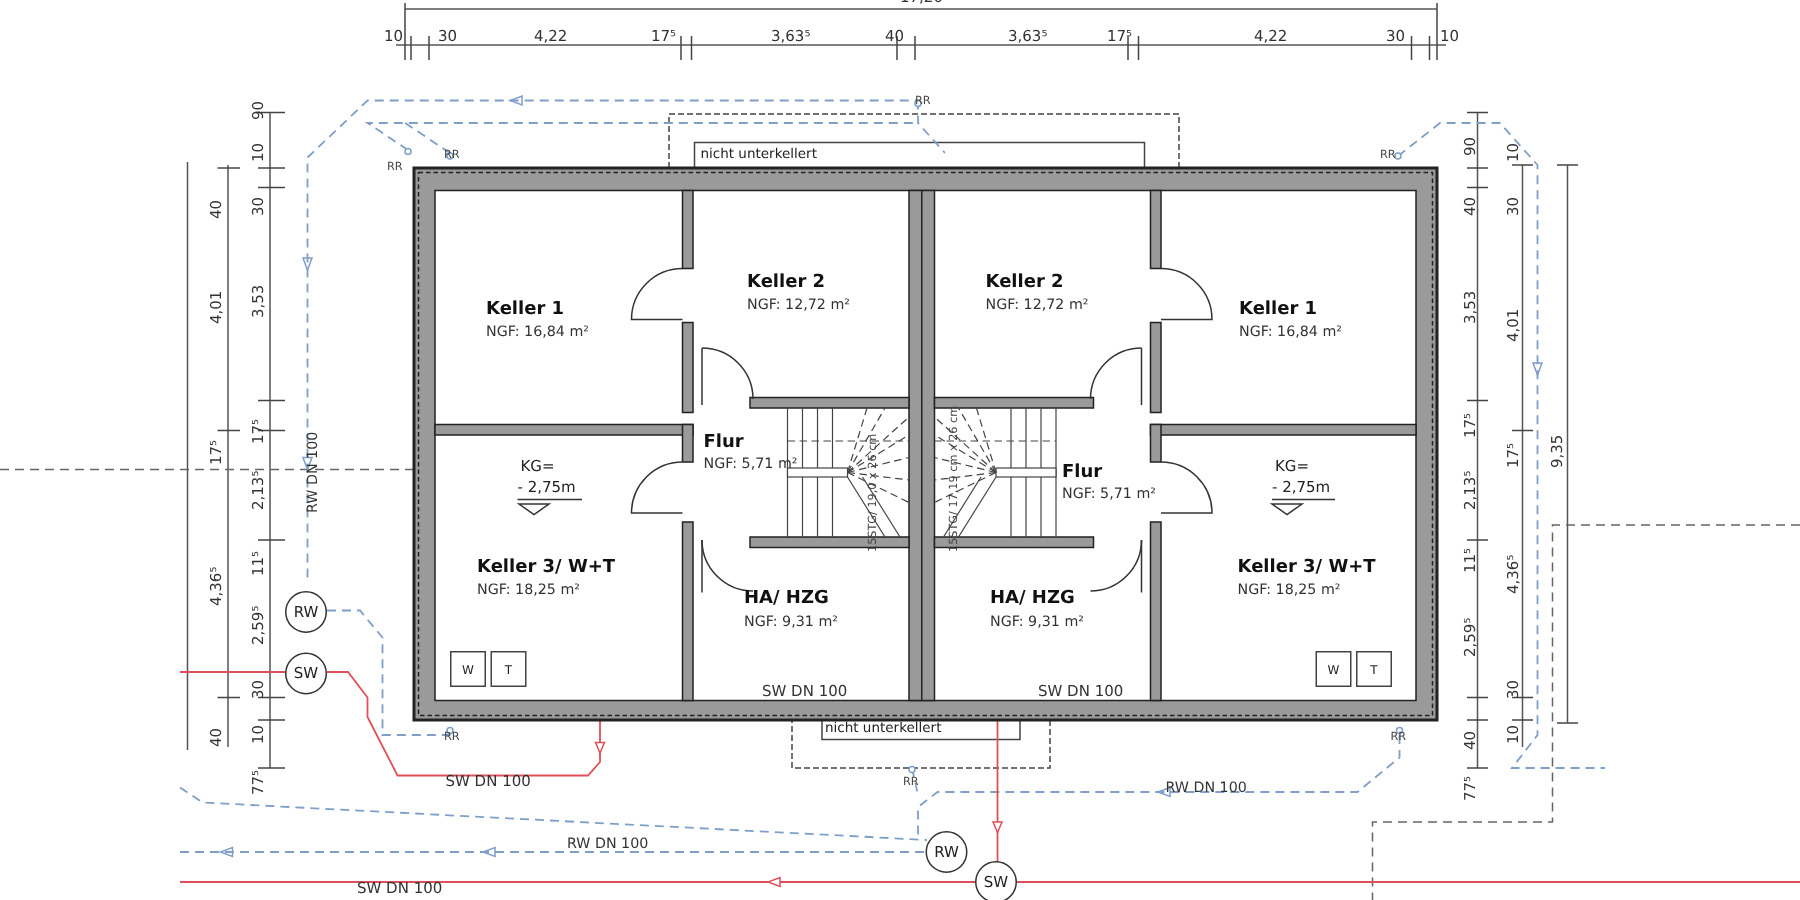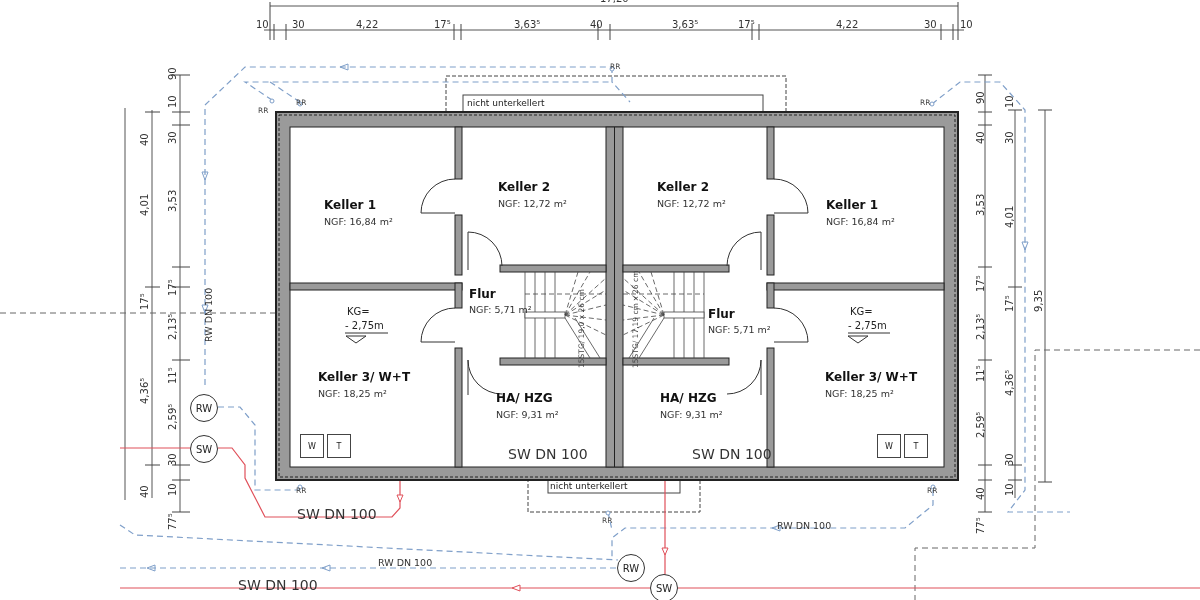--- a/index.html
+++ b/index.html
@@ -3,21 +3,21 @@
 <meta charset="utf-8">
 <style>
   html, body { margin:0; padding:0; background:#ffffff; }
   body { width:1200px; height:600px; overflow:hidden; position:relative; font-family:"Liberation Sans", sans-serif; }
   #plan { position:absolute; left:0; top:0; width:1200px; height:600px; }
   .lbl { position:absolute; font-family:"DejaVu Sans", sans-serif; color:#222; white-space:nowrap; line-height:1; }
   .room-name { font-weight:bold; font-size:12px; color:#111; }
   .room-area { font-size:9.5px; color:#333; }
   .dim { font-size:10px; color:#333; }
   .dim-v { transform-origin:left top; transform:rotate(-90deg); }
-  .pipe-sw { font-size:14px; color:#333; }
+  .pipe-sw { font-size:10px; color:#333;margin-top:10px; }
   .pipe-rw { font-size:9.5px; color:#333; }
   .rr { font-size:7.5px; color:#444; }
   .note { font-size:9px; color:#222; }
   .stair-lbl { font-size:7.5px; color:#444; transform-origin:left top; transform:rotate(-90deg); }
   .circ { position:absolute; width:26px; height:26px; border:1px solid #333; border-radius:50%; background:#fff;
           font-family:"DejaVu Sans", sans-serif; font-size:10px; color:#222; display:flex; align-items:center; justify-content:center; }
   .appl { position:absolute; width:22px; height:22px; border:1px solid #444; background:#fff;
           font-family:"DejaVu Sans", sans-serif; font-size:8px; color:#222; display:flex; align-items:center; justify-content:center; }
 </style>
 </head>

